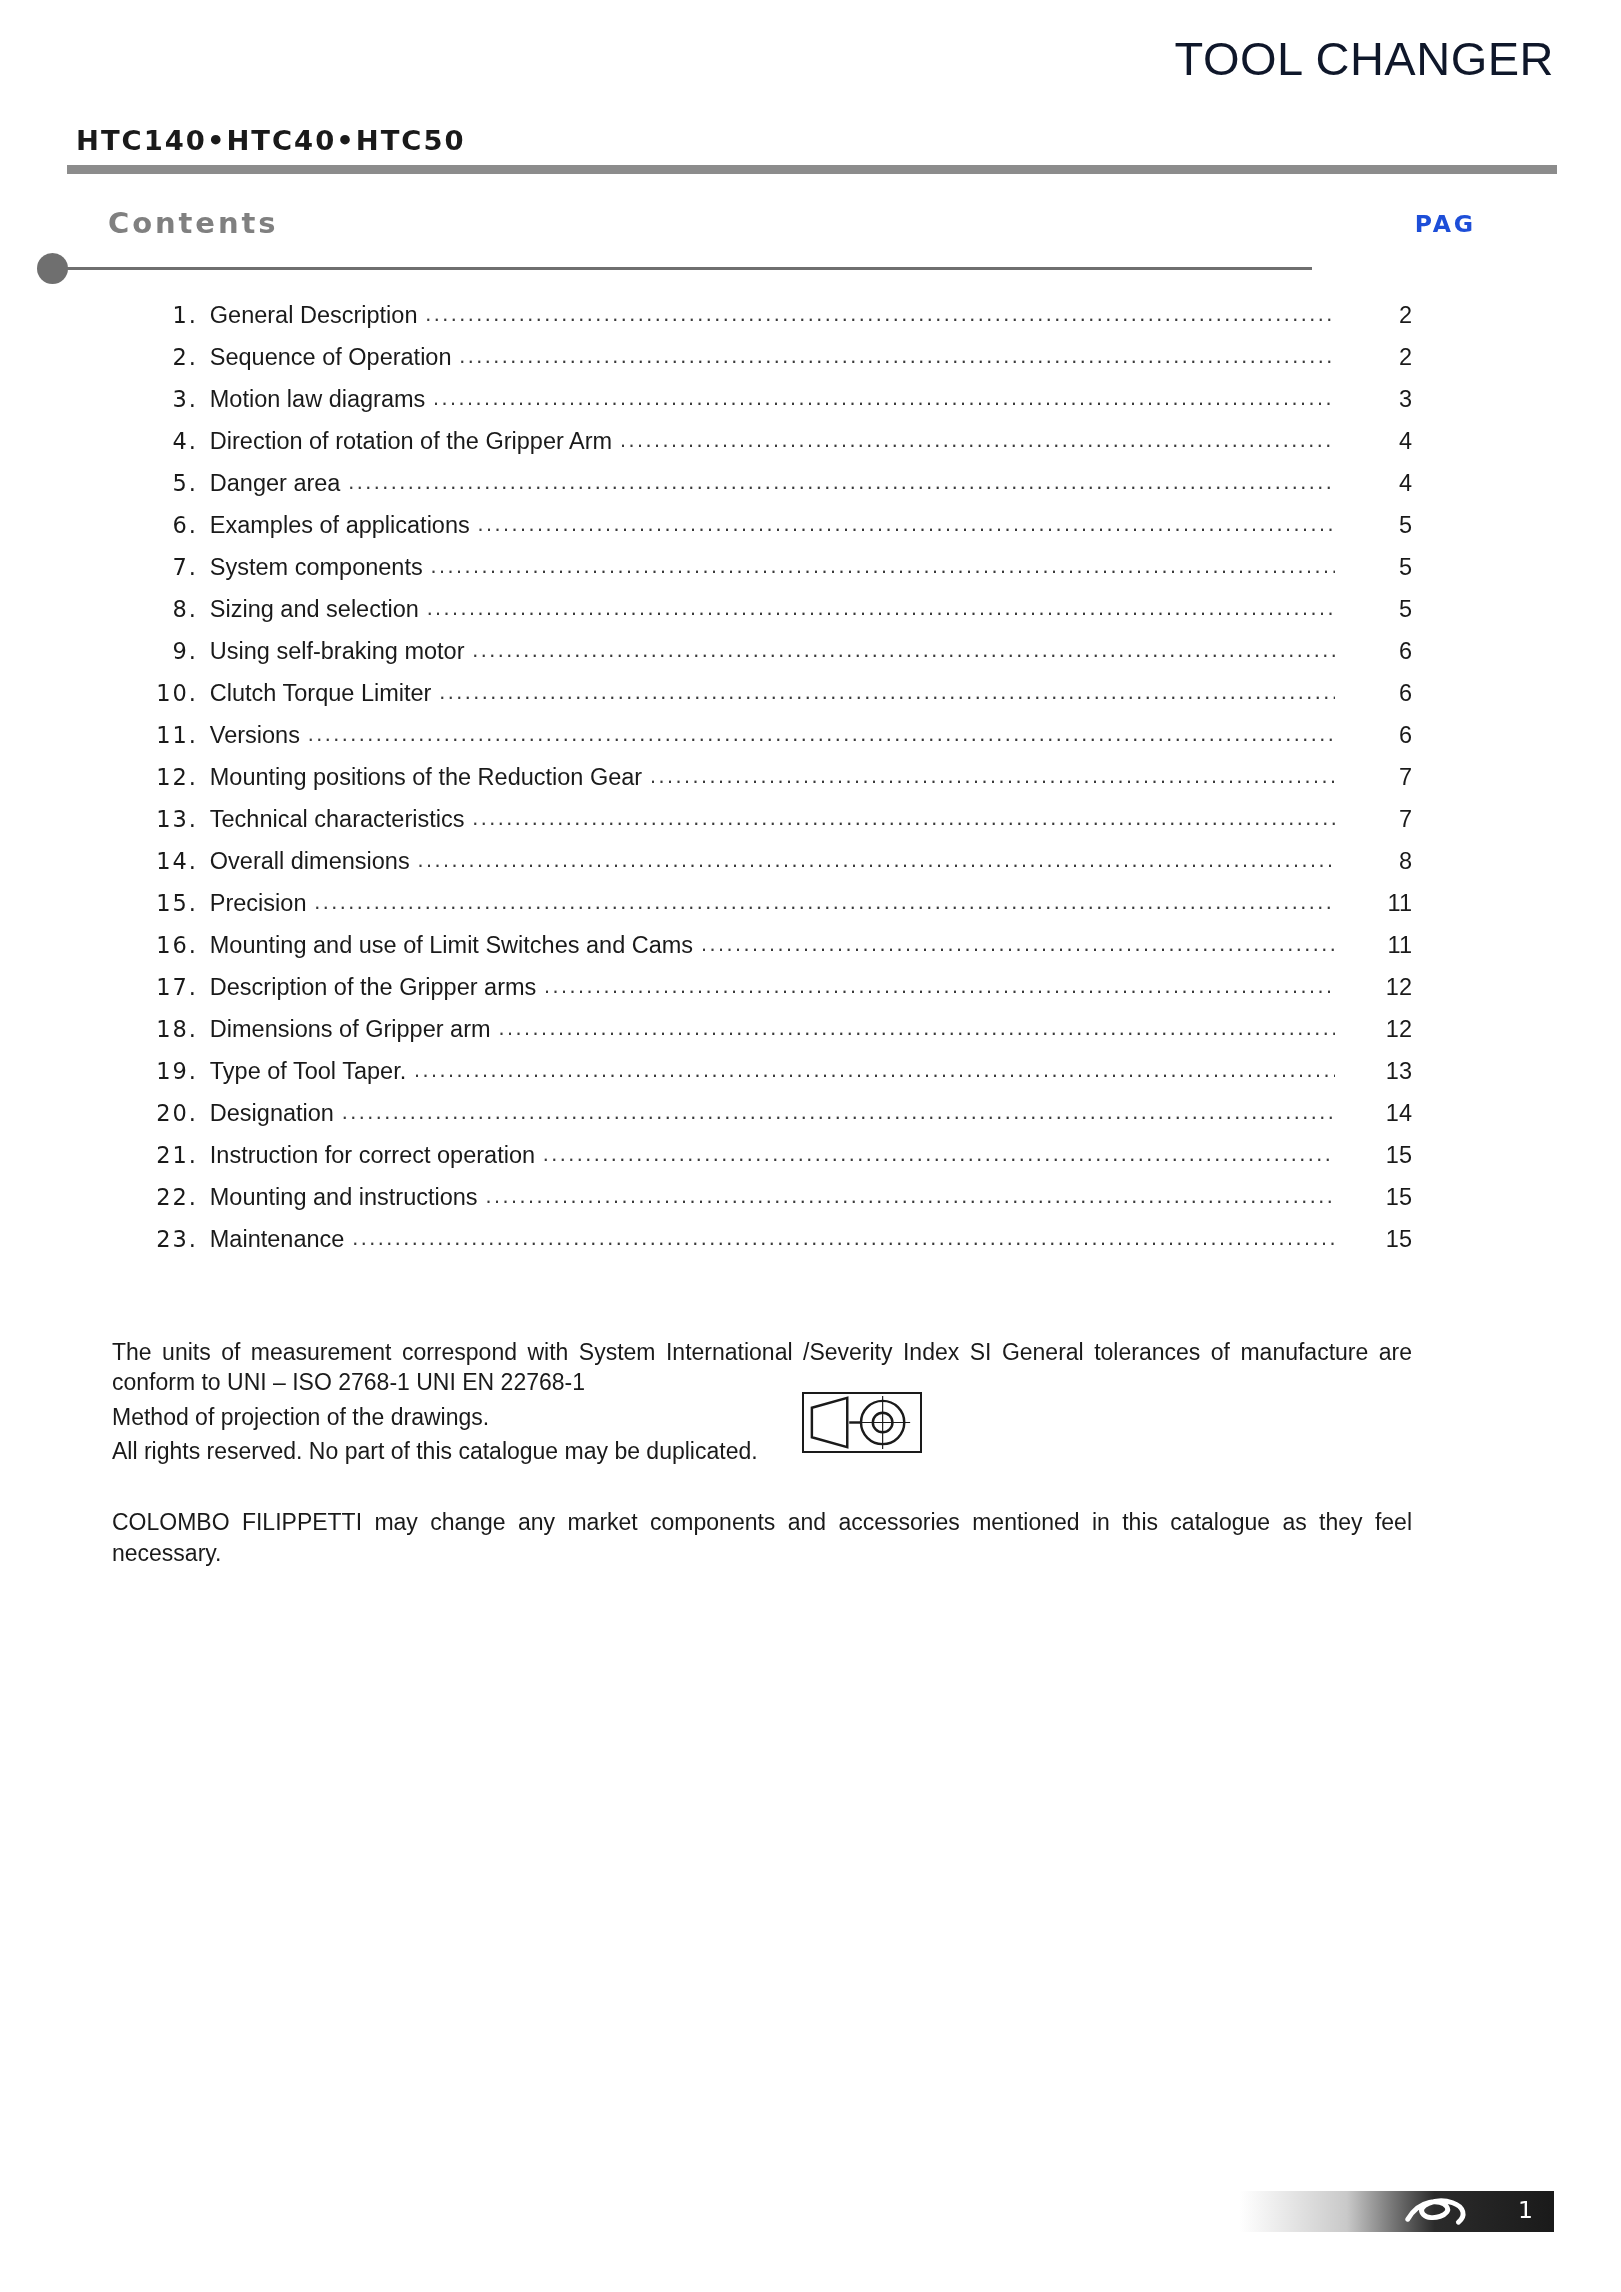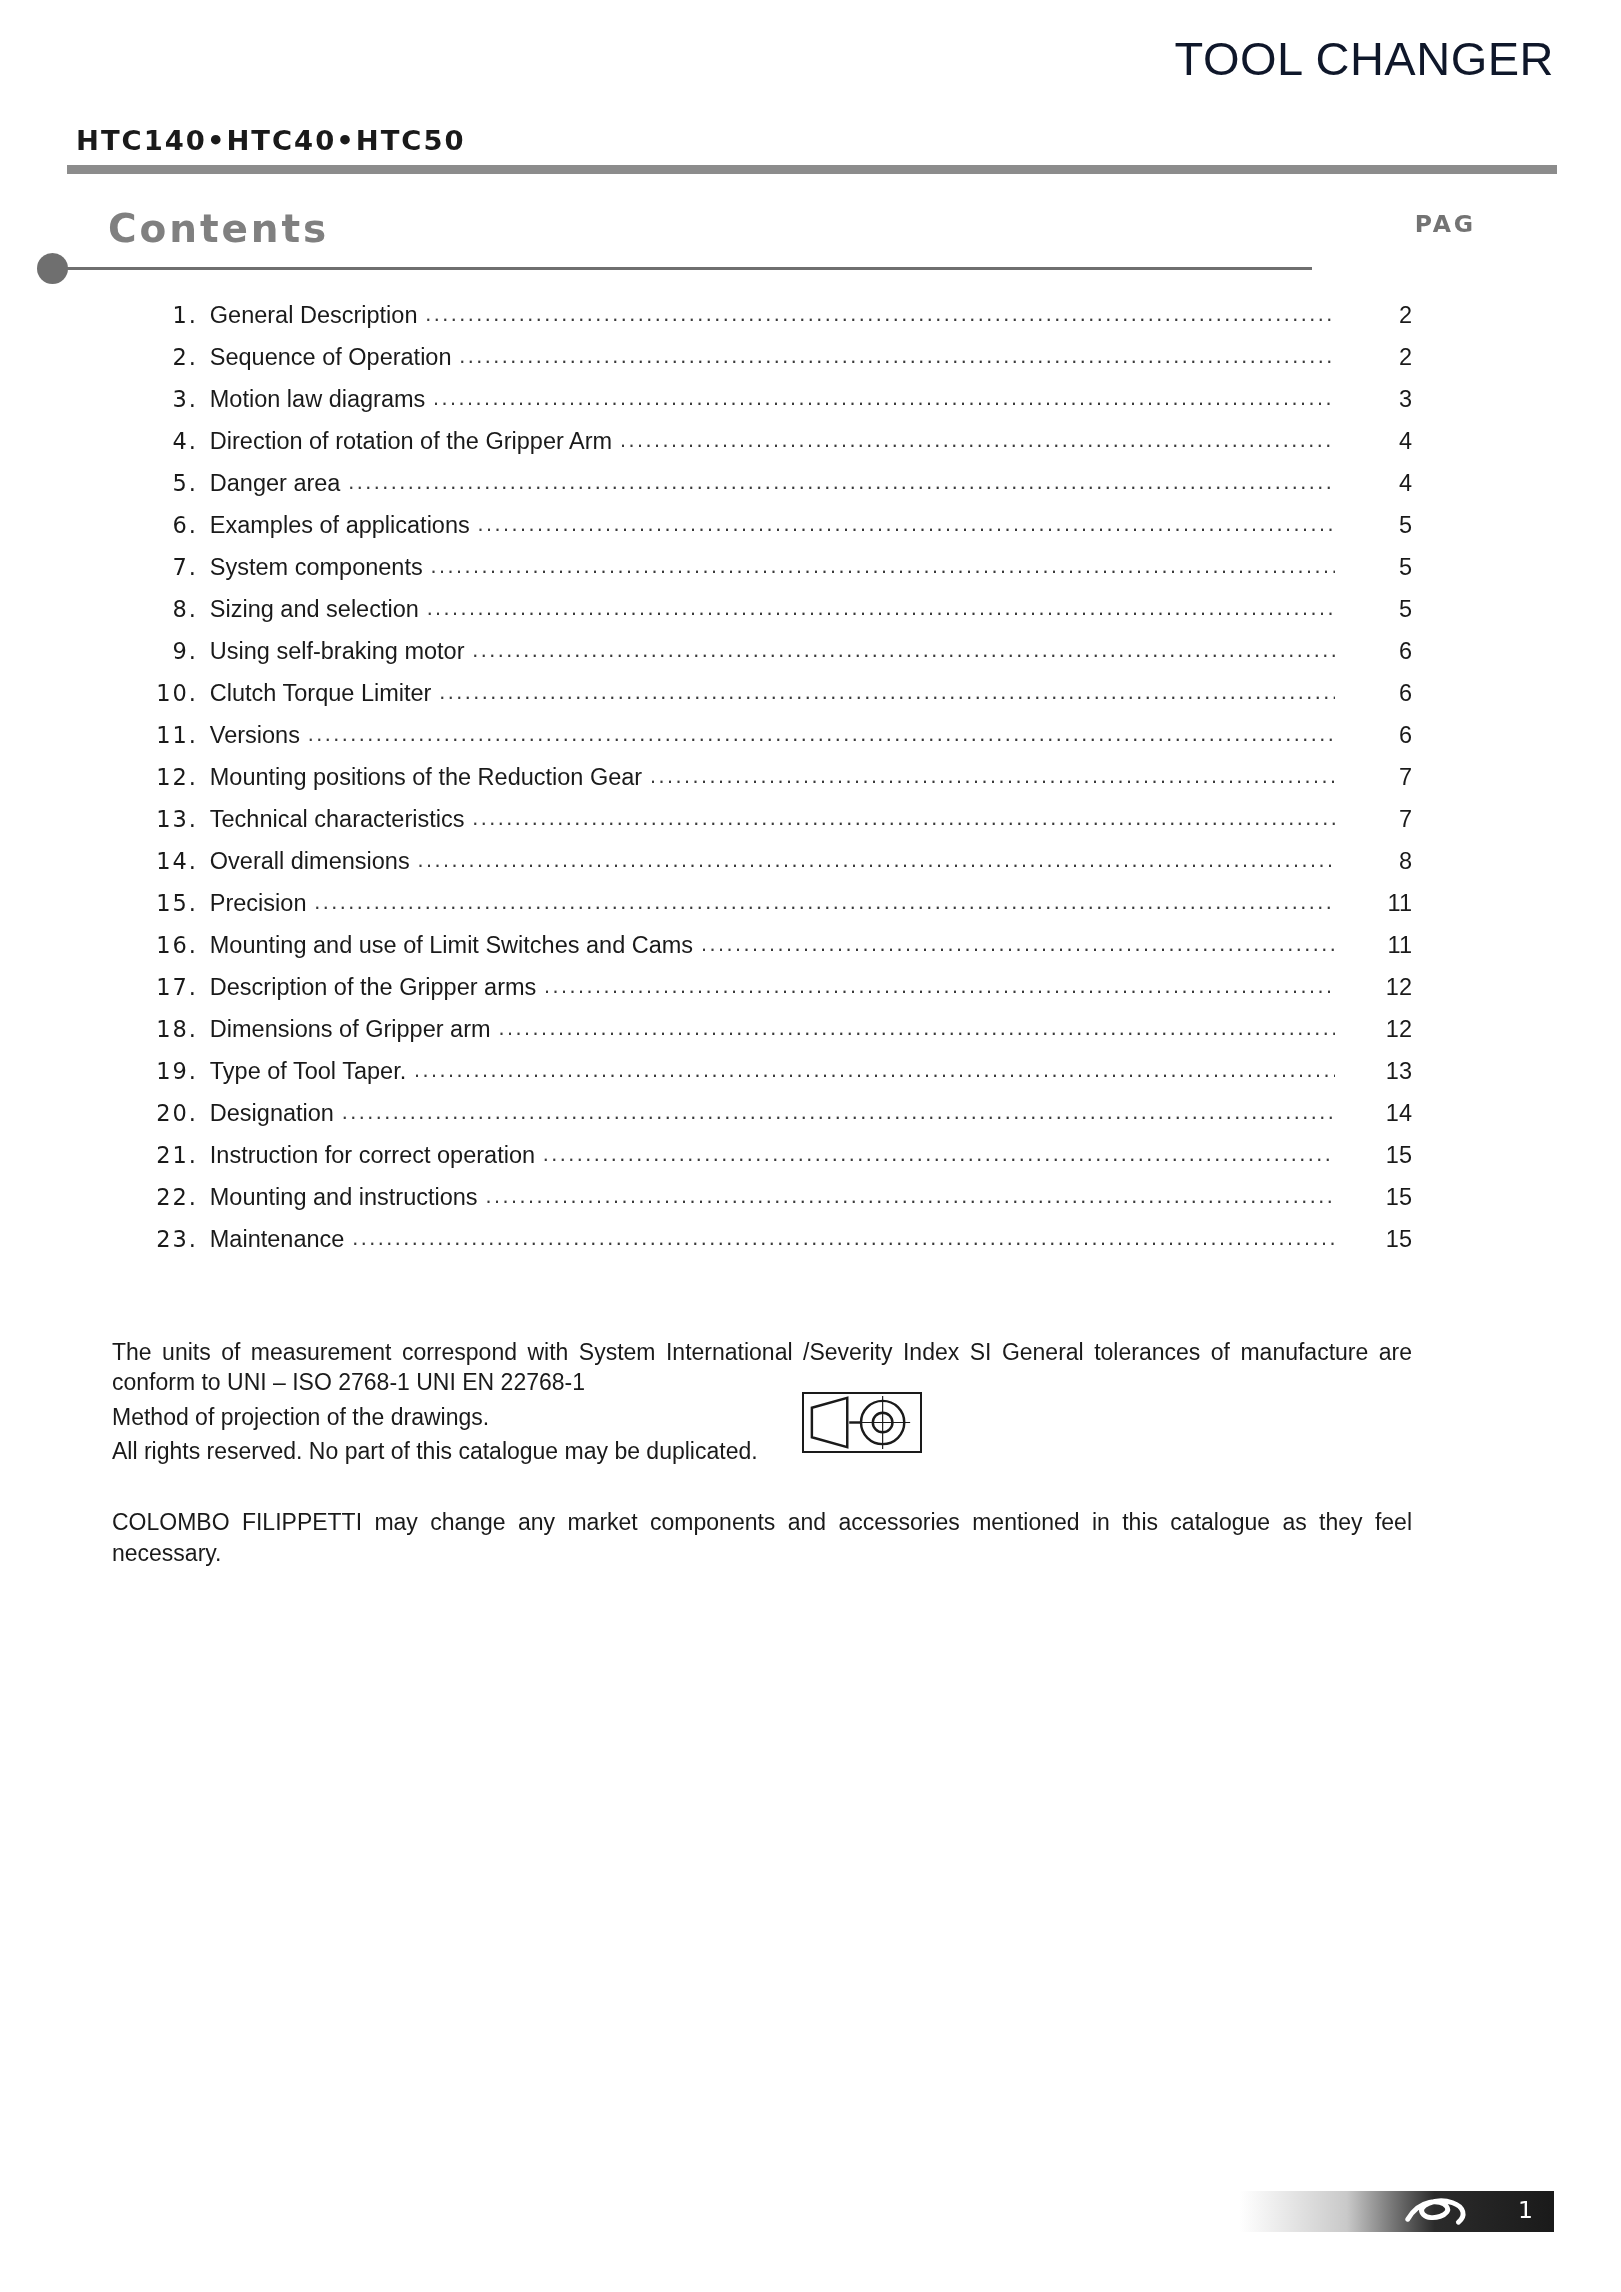--- a/index.html
+++ b/index.html
@@ -51,35 +51,35 @@
     left: 67px;
     width: 1490px;
     height: 8.8px;
     background: #8c8c8c;
   }
 
   .contents-label {
     position: absolute;
     top: 206px;
     left: 108px;
-    font-size: 39px;
+    font-size: 29px;
     font-weight: bold;
     letter-spacing: 2.9px;
     color: #808080;
     font-family: "DejaVu Sans", sans-serif;
   }
 
   .pag-label {
     position: absolute;
     top: 210px;
     right: 145px;
     font-size: 23.5px;
     font-weight: bold;
     letter-spacing: 2.9px;
-    color: #737373;
+    color: #1d4ed8;
     font-family: "DejaVu Sans", sans-serif;
   }
 
   .contents-rule {
     position: absolute;
     top: 267px;
     left: 57px;
     width: 1255px;
     height: 2.9px;
     background: #6f6f6f;

